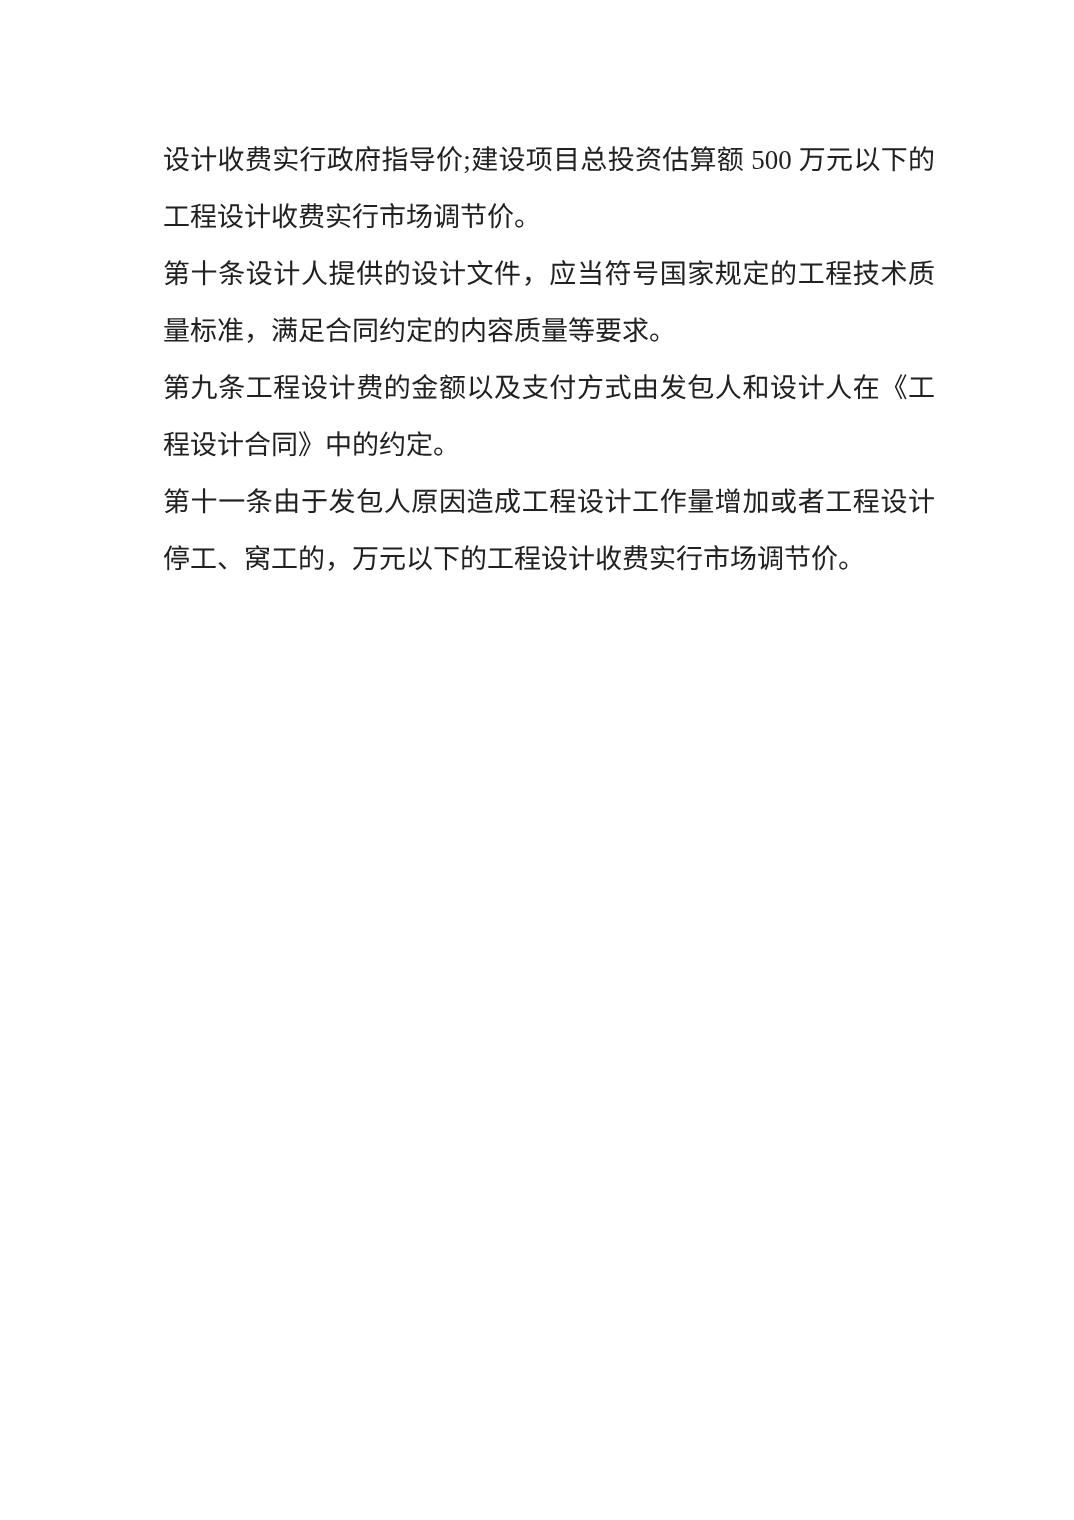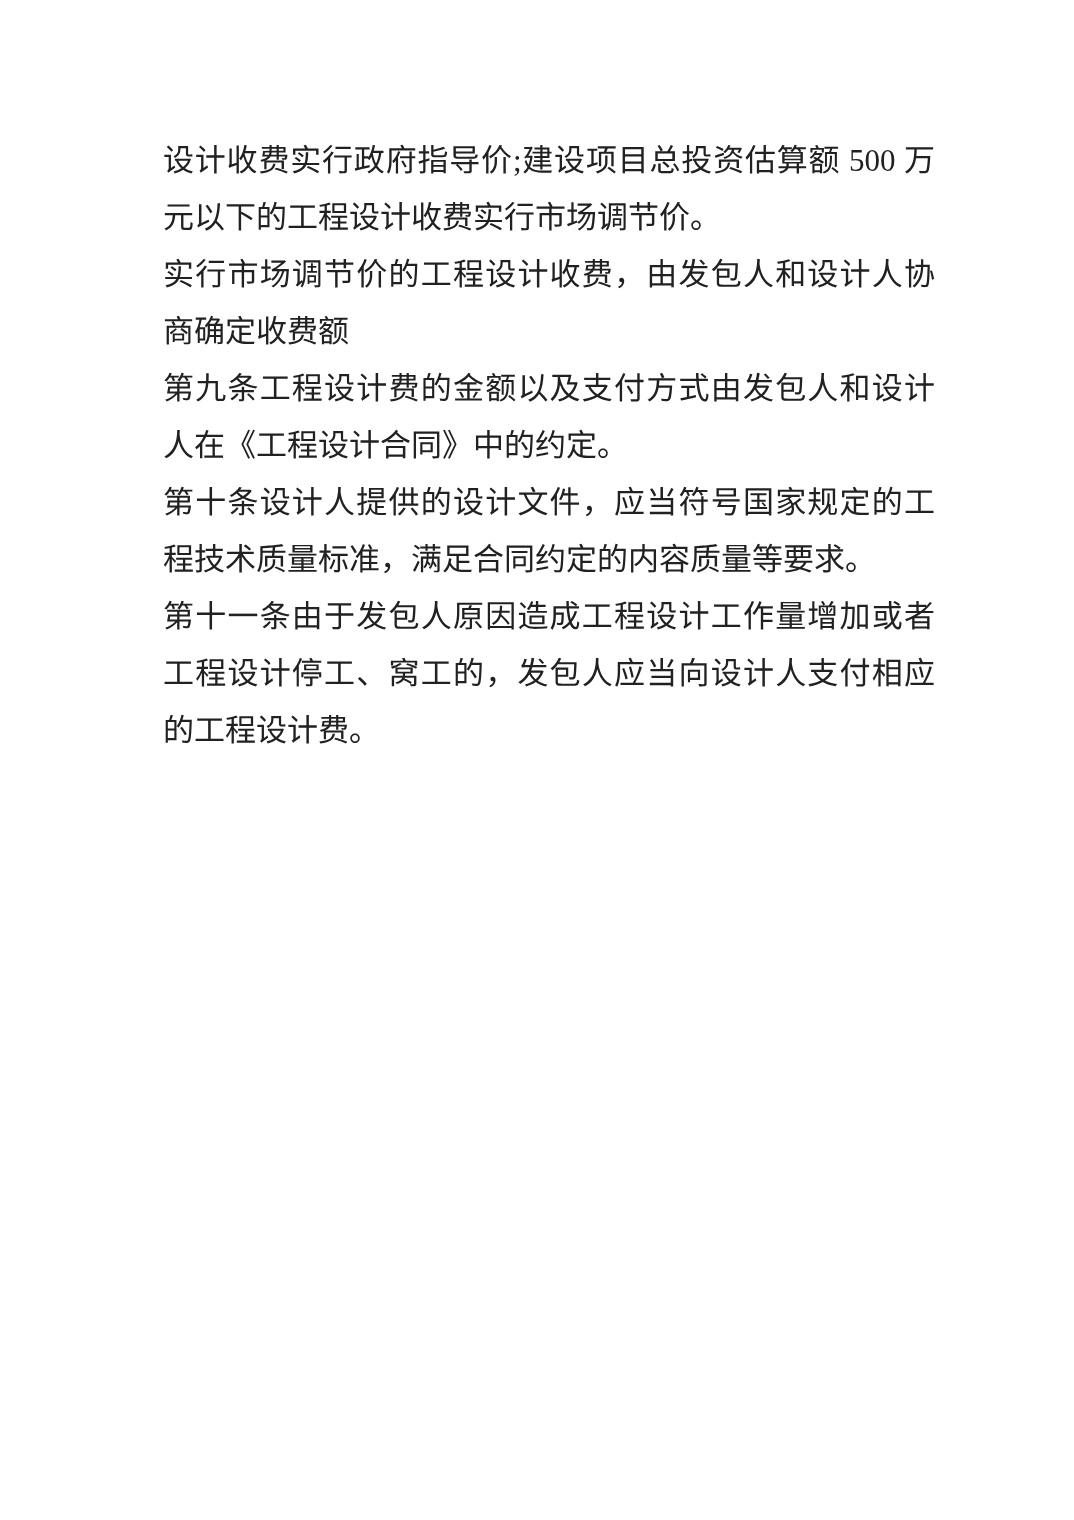--- a/index.html
+++ b/index.html
@@ -24,33 +24,32 @@
   }
   .doc-content {
     position: absolute;
     left: 163px;
     top: 132px;
     width: 772px;
   }
   .doc-content p.para {
     margin: 0;
     padding: 0;
-    font-size: 31px;
+    font-size: 27px;
     line-height: 57px;
     color: #212121;
     text-align: justify;
     text-justify: inter-ideograph;
     word-break: break-all;
     font-family: "Liberation Serif", "DejaVu Serif", serif;
   }
 </style>
 </head>
 <body>
 
 <div class="doc-page">
   <div class="doc-content">
     <p class="para">设计收费实行政府指导价;建设项目总投资估算额 500 万元以下的工程设计收费实行市场调节价。</p>
-    <p class="para">实行市场调节价的工程设计收费，由发包人和设计人协商确定收费额</p>
+    <p class="para">第十条设计人提供的设计文件，应当符号国家规定的工程技术质量标准，满足合同约定的内容质量等要求。</p>
     <p class="para">第九条工程设计费的金额以及支付方式由发包人和设计人在《工程设计合同》中的约定。</p>
-    <p class="para">第十条设计人提供的设计文件，应当符号国家规定的工程技术质量标准，满足合同约定的内容质量等要求。</p>
-    <p class="para">第十一条由于发包人原因造成工程设计工作量增加或者工程设计停工、窝工的，发包人应当向设计人支付相应的工程设计费。</p>
+    <p class="para">第十一条由于发包人原因造成工程设计工作量增加或者工程设计停工、窝工的，万元以下的工程设计收费实行市场调节价。</p>
   </div>
 </div>
 
 </body></html>

